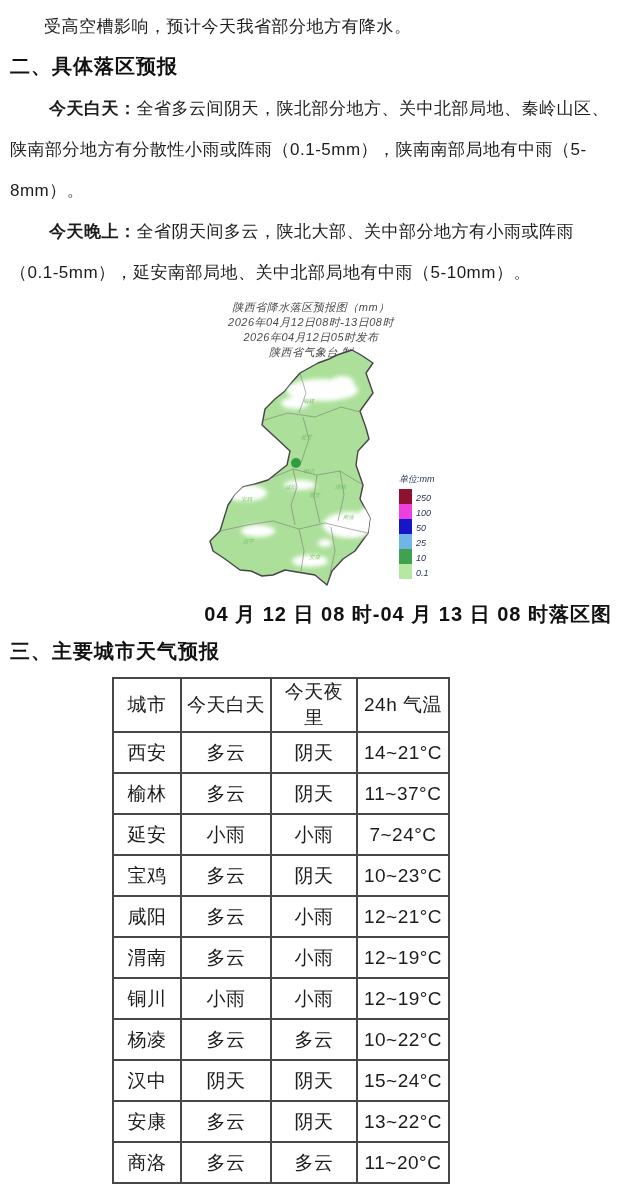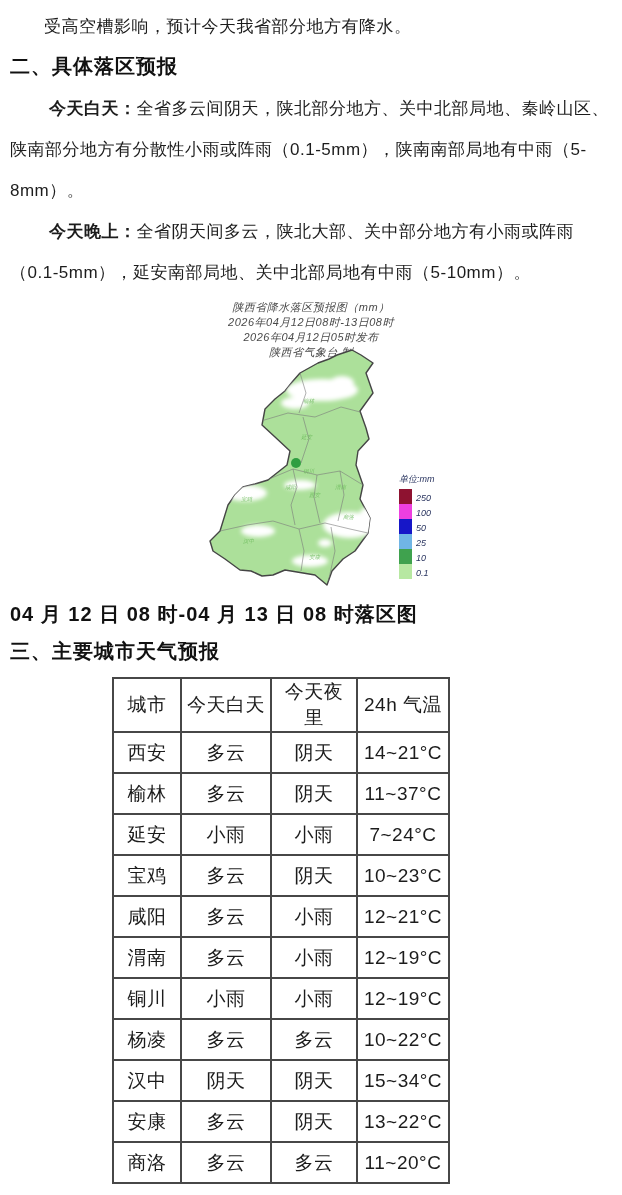--- a/index.html
+++ b/index.html
@@ -31,21 +31,21 @@
   .legend { position:absolute; left:389px; top:178px; }
   .legend-title { font-size:9px; color:#2a3560; margin:0 0 3px 0; }
   .legend-row { display:flex; height:15px; }
   .legend-swatch { width:13px; height:15px; flex:0 0 13px; }
   .legend-label {
     font-size:9px; color:#2a3560; margin-left:4px;
     transform:translateY(4px); white-space:nowrap;
   }
 
   .map-caption {
-    text-align:left; font-weight:700; font-size:20px;
+    text-align:right; font-weight:700; font-size:20px;
     margin:4px 0 10px 0; letter-spacing:1px; color:#111;
   }
 
   .city-table {
     border-collapse:collapse; margin:12px 0 0 102px;
     font-size:19px; text-align:center; color:#1c1c1c;
   }
   .city-table th, .city-table td {
     border:2px solid #474747; font-weight:400;
     height:39px; padding:0 4px; letter-spacing:0.5px;
@@ -222,21 +222,21 @@
         <tr>
           <td>杨凌</td>
           <td>多云</td>
           <td>多云</td>
           <td>10~22°C</td>
         </tr>
         <tr>
           <td>汉中</td>
           <td>阴天</td>
           <td>阴天</td>
-          <td>15~34°C</td>
+          <td>15~24°C</td>
         </tr>
         <tr>
           <td>安康</td>
           <td>多云</td>
           <td>阴天</td>
           <td>13~22°C</td>
         </tr>
         <tr>
           <td>商洛</td>
           <td>多云</td>

